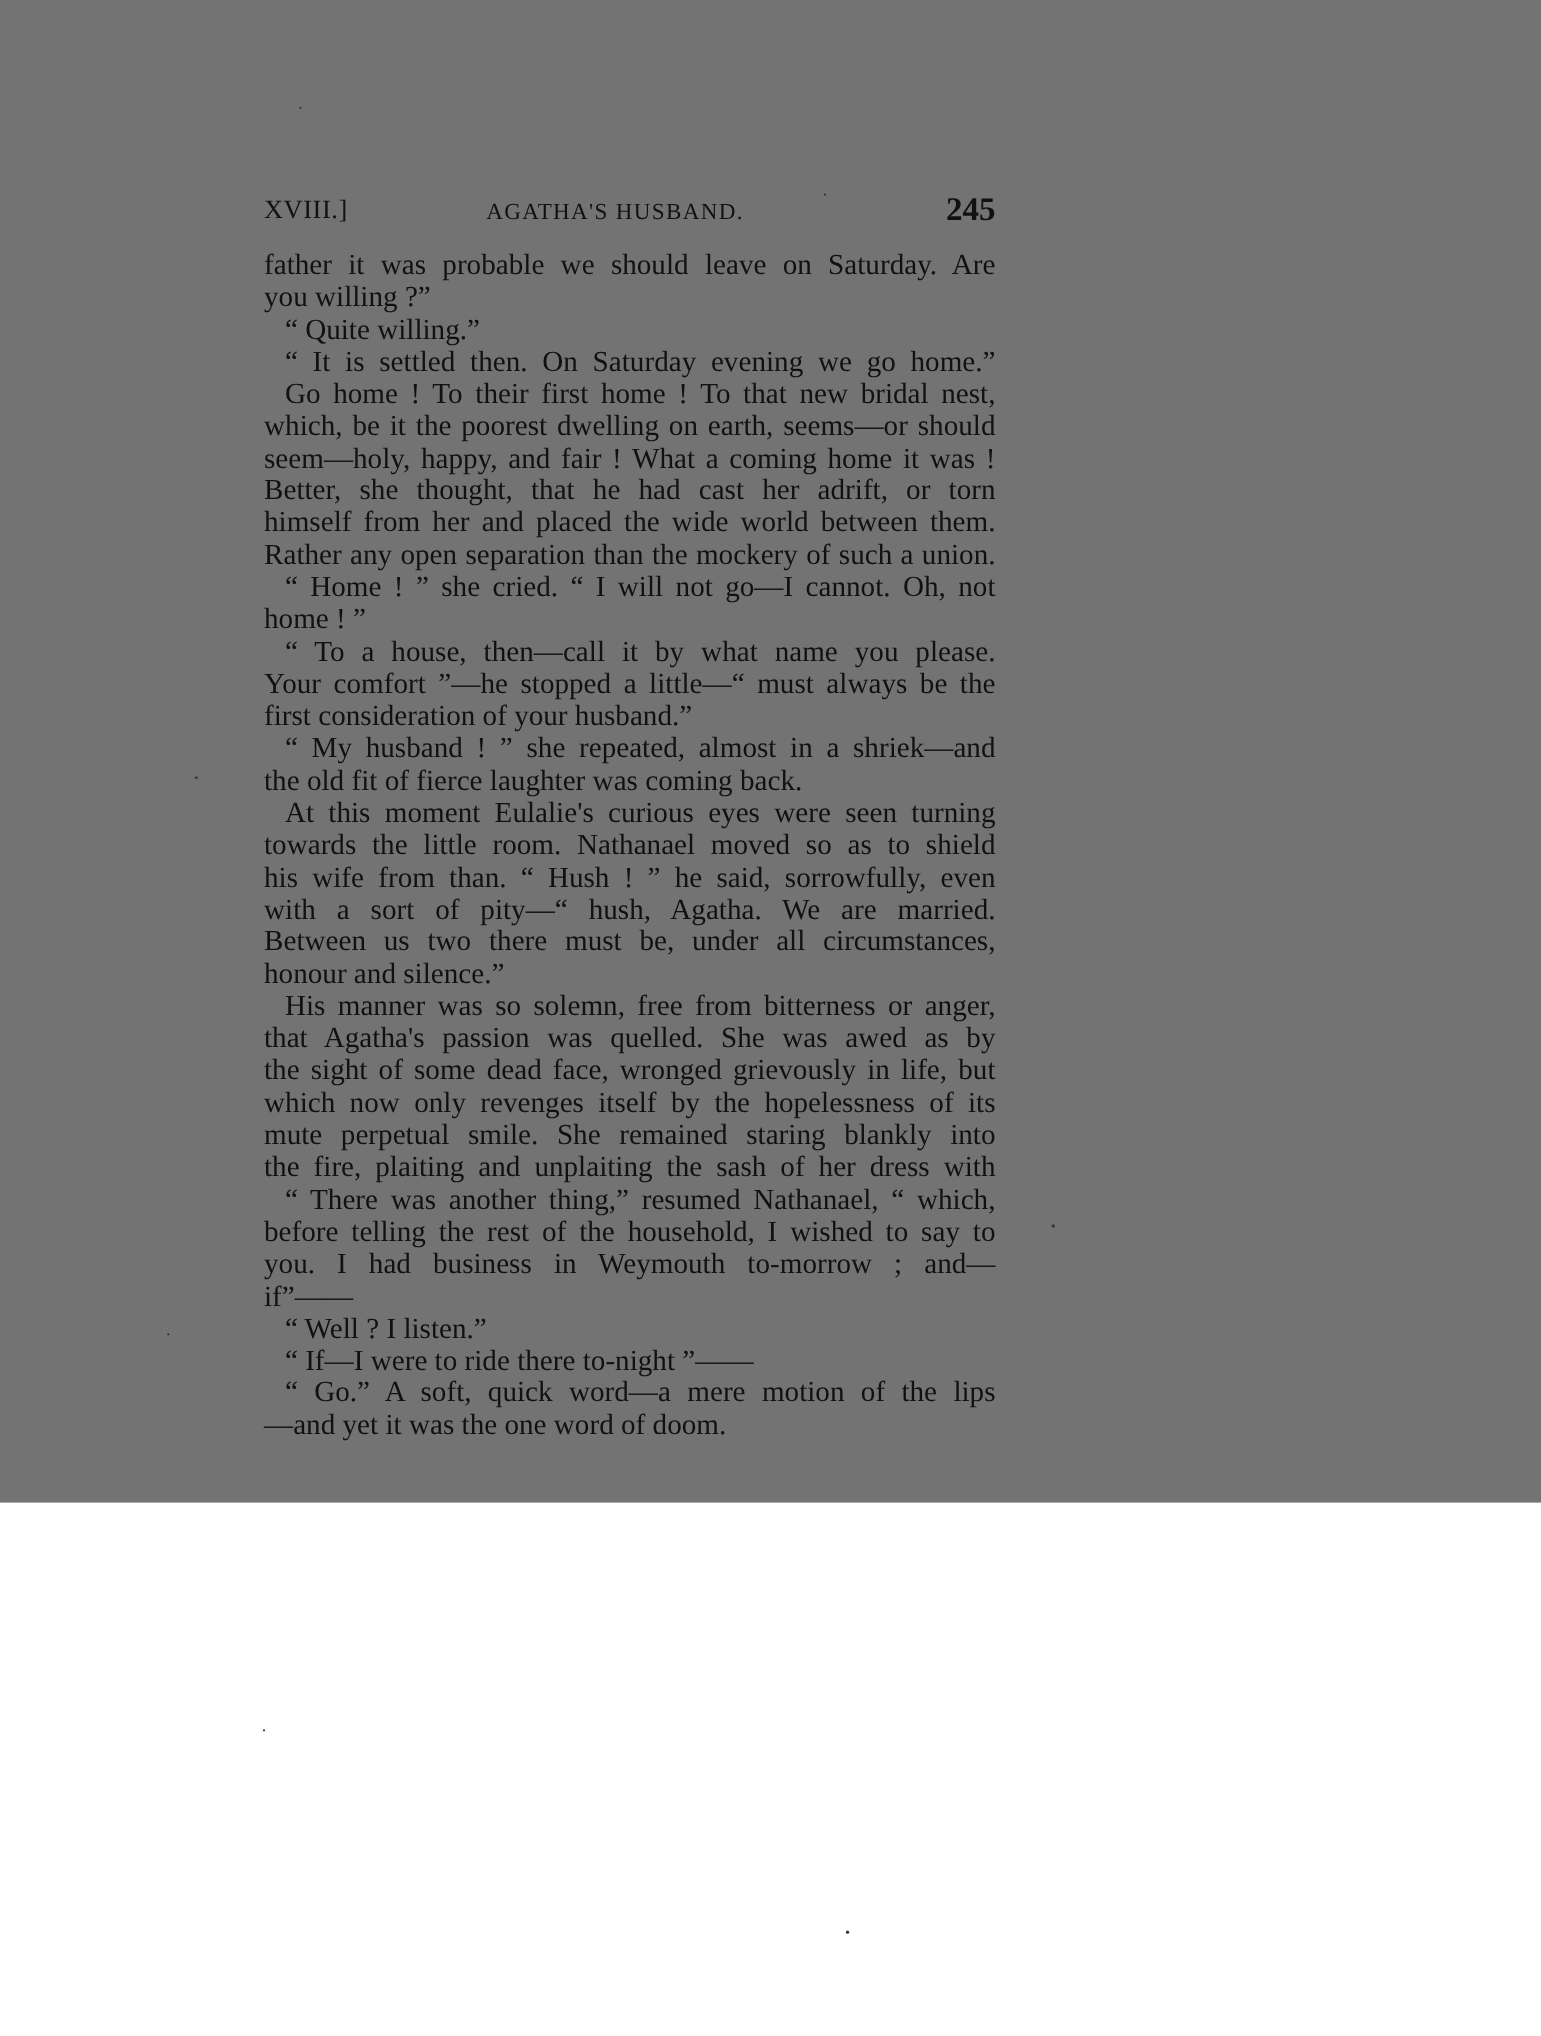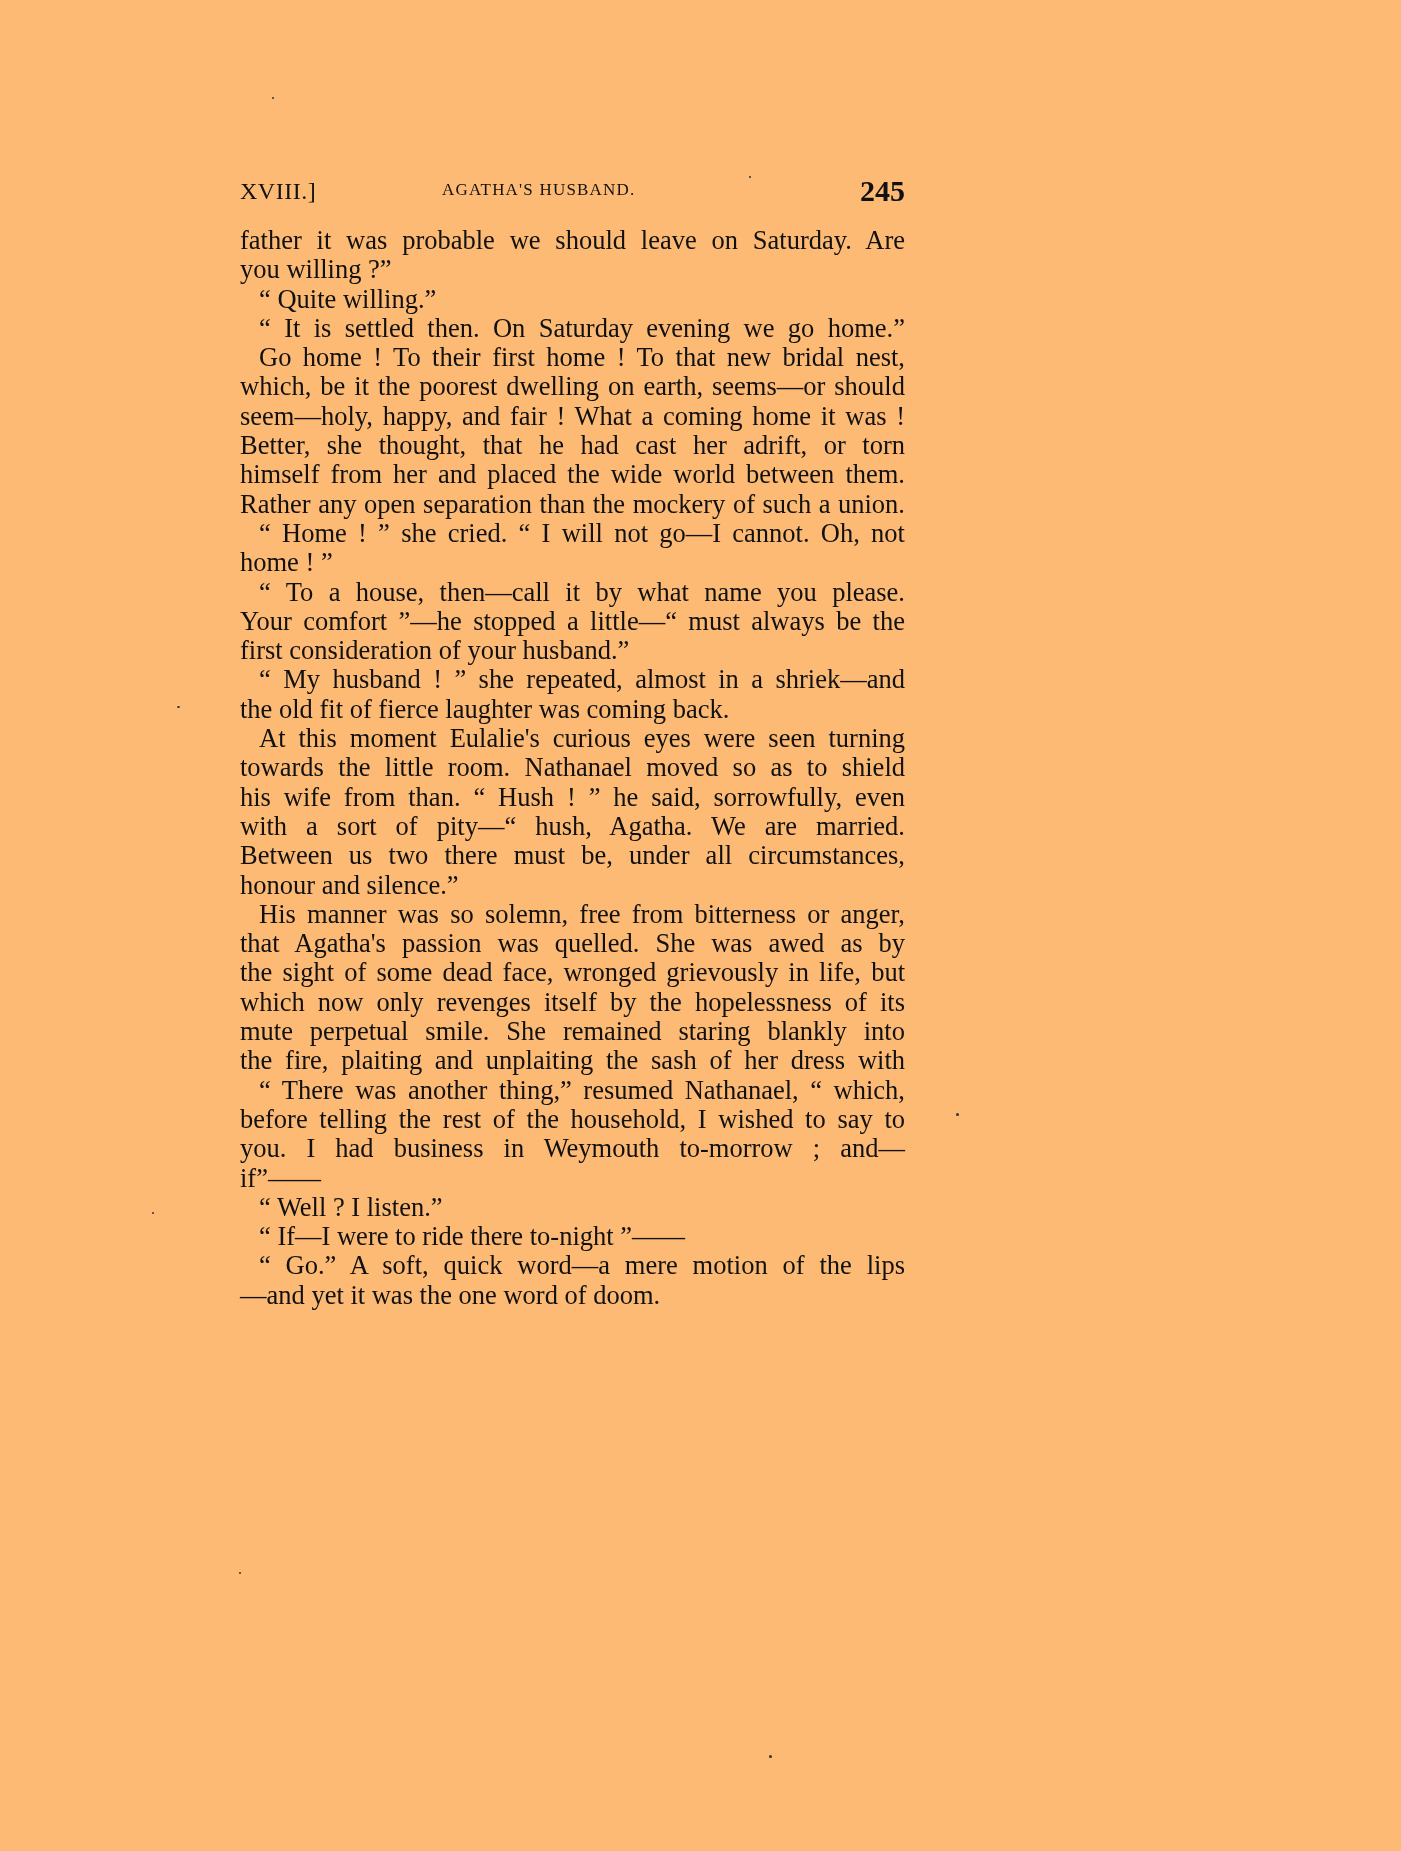--- a/index.html
+++ b/index.html
@@ -1,21 +1,21 @@
 <!DOCTYPE html>
 <html><head>
   <meta charset="utf-8">
   <style>
     html, body { margin: 0; padding: 0; background: #ffffff; }
     body { width: 1401px; height: 1851px; position: relative; overflow: hidden; }
-    .page { position: absolute; left: 0; top: 0; width: 1401px; height: 1851px; background: #fdba74; }
+    .page { position: absolute; left: 0; top: 0; width: 1401px; height: 1366px; background: #737373; }
     .header { position: absolute; top: 174px; left: 240px; width: 665px; height: 40px;
       font-family: "Liberation Serif", "DejaVu Serif", serif; color: #111; }
     .hdr-chapter { position: absolute; left: 0; top: 4px; font-size: 24px; letter-spacing: 0.5px; }
-    .hdr-title { position: absolute; left: 202px; top: 6px; font-size: 17px; letter-spacing: 1.2px; }
+    .hdr-title { position: absolute; left: 202px; top: 6px; font-size: 21px; letter-spacing: 1.2px; }
     .hdr-page { position: absolute; right: 0; top: 0; font-size: 30px; font-weight: bold; text-align: right; }
     .body-text { position: absolute; left: 240px; top: 226px; width: 665px;
       font-family: "Liberation Serif", "DejaVu Serif", serif; font-size: 26.5px; color: #111; }
     .line { height: 29.3px; line-height: 29.3px; white-space: nowrap; text-align: justify; text-align-last: justify; }
     .line.last { text-align-last: left; }
     .line.indent { padding-left: 19px; }
     .em { font-style: italic; }
     .speck { position: absolute; background: #333; border-radius: 50%; }
   </style>
 </head>

